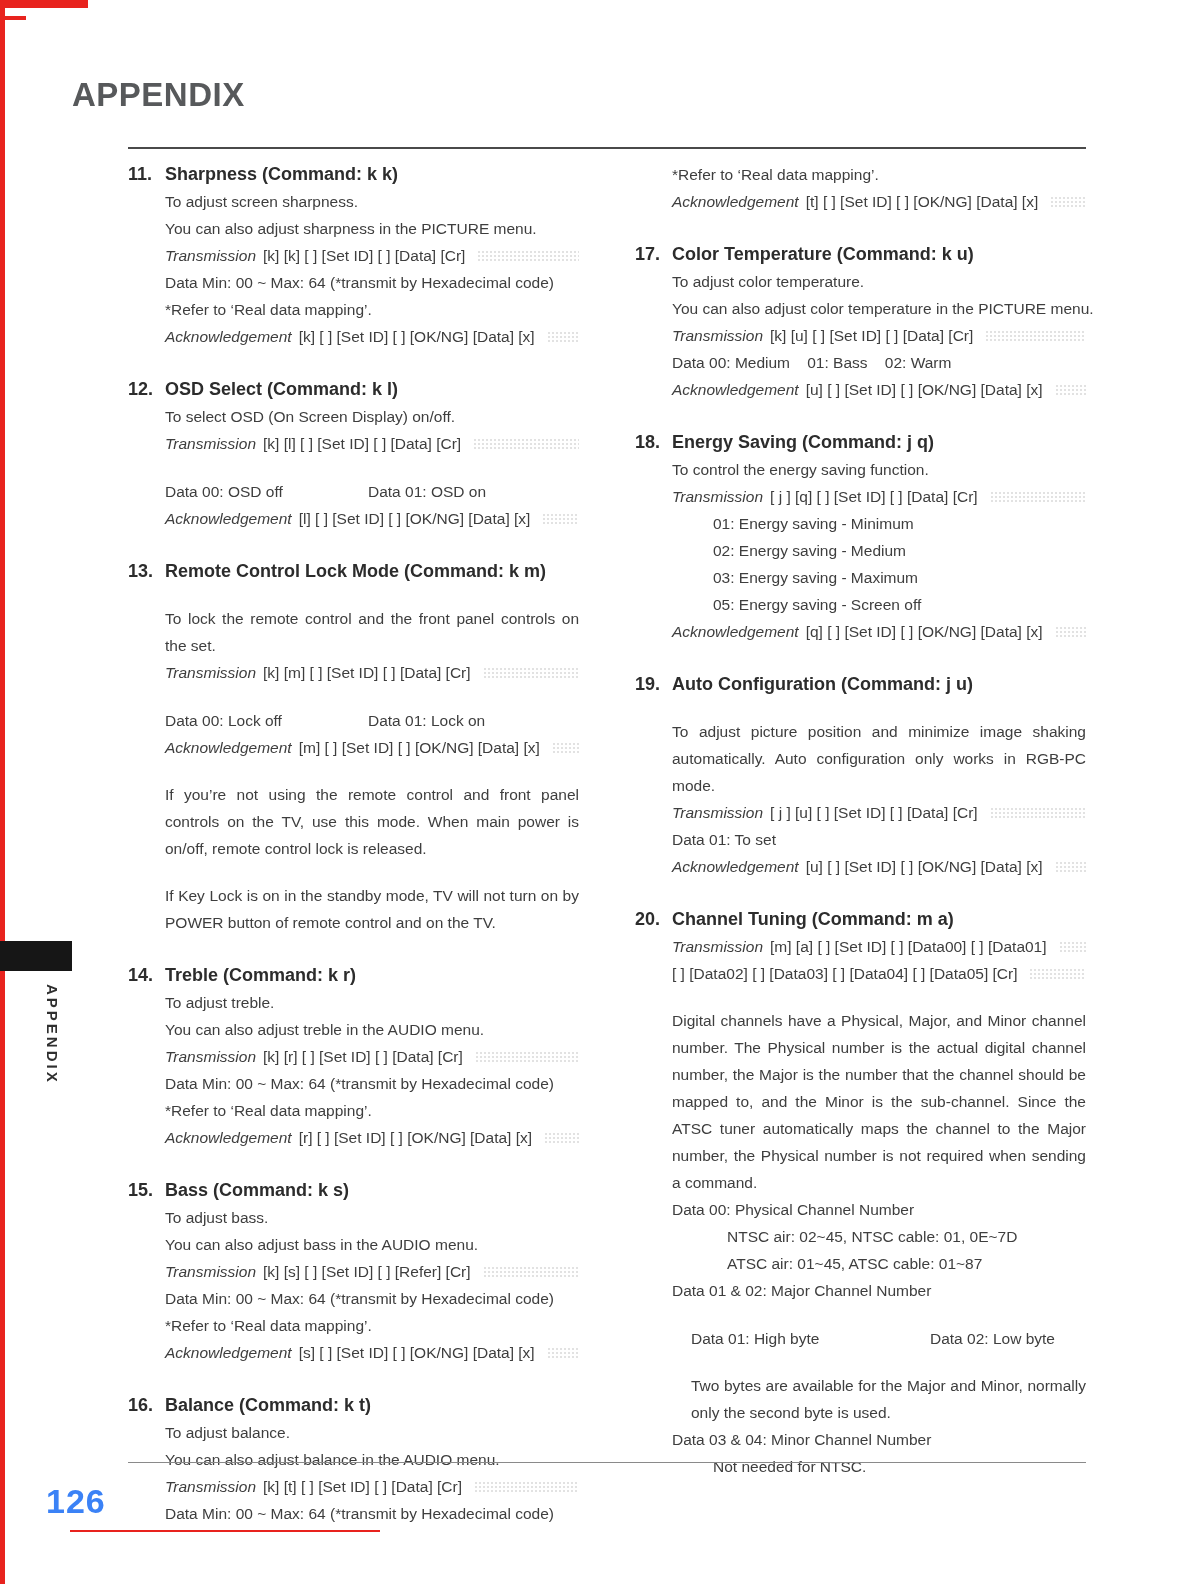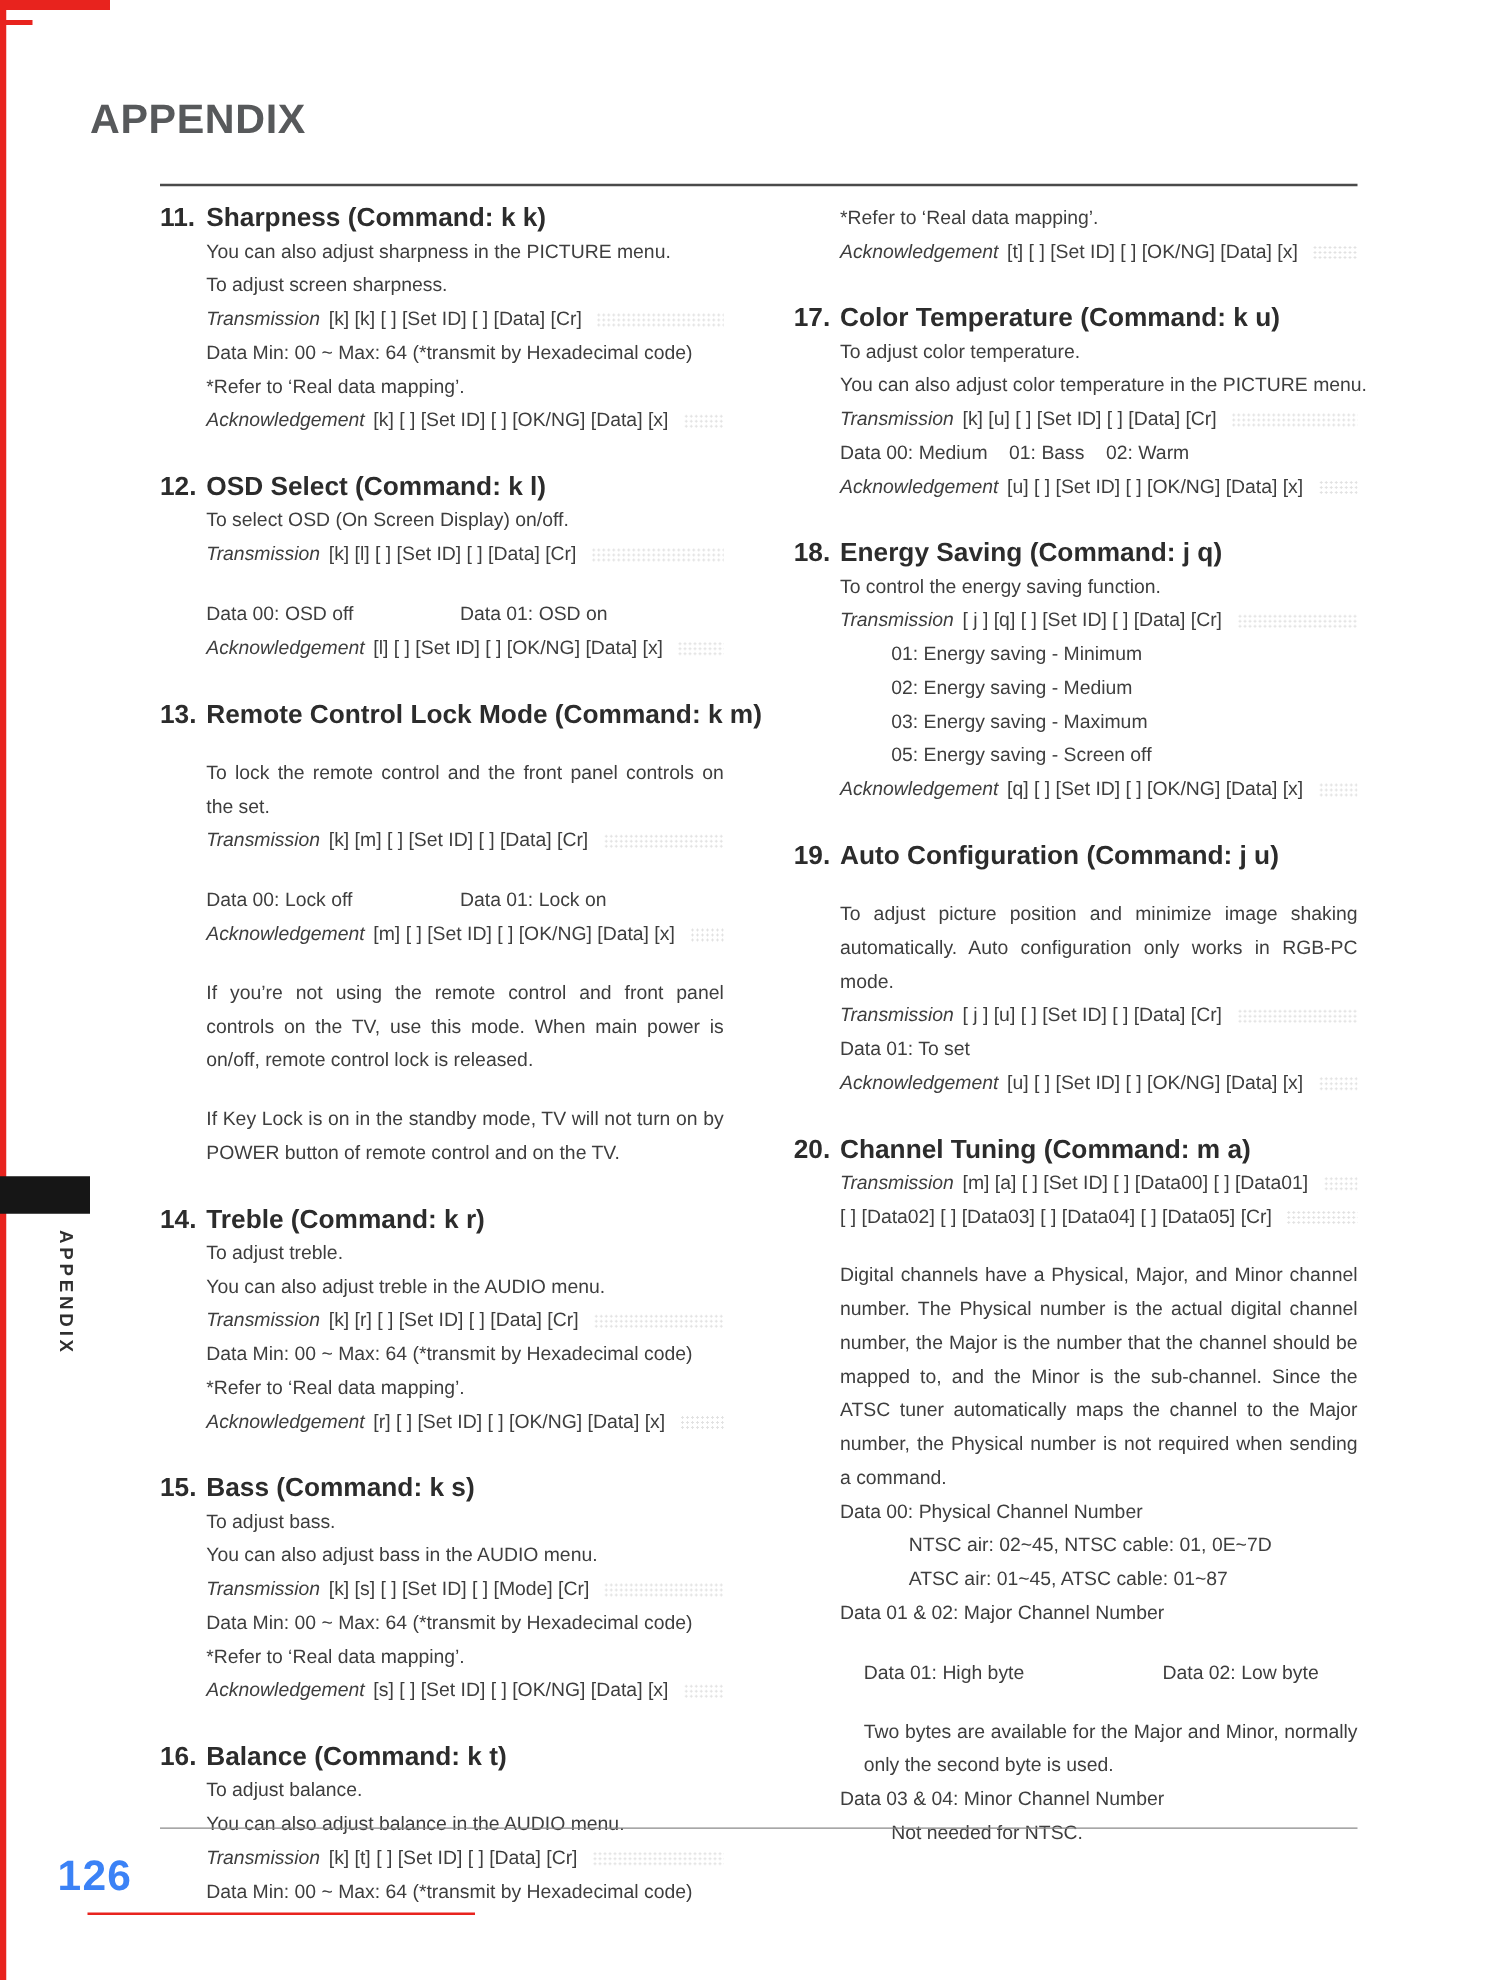--- a/index.html
+++ b/index.html
@@ -13,21 +13,21 @@
   .red-tick{left:0;top:16px;width:26px;height:4px;}
   .red-underline{left:70px;top:1530px;width:310px;height:2px;}
   .page-title{
     position:absolute;left:72px;top:76px;margin:0;
     font-size:33px;font-weight:700;color:#57595b;letter-spacing:0.5px;
   }
   .title-rule{position:absolute;left:128px;top:147px;width:958px;border-top:2px solid #4a4a4a;}
   .columns{position:absolute;left:128px;top:161px;width:958px;display:flex;gap:56px;}
   .col{width:451px;flex:none;}
   .section{margin-bottom:26px;}
-  .sec-heading{display:flex;font-weight:700;font-size:21px;line-height:27px;color:#2c2c2c;}
+  .sec-heading{display:flex;font-weight:700;font-size:18px;line-height:27px;color:#2c2c2c;}
   .sec-num{width:37px;flex:none;}
   .sec-title{flex:1;white-space:pre;}
   .line{font-size:15.5px;line-height:27px;color:#3e3e3e;}
   .single{white-space:pre;}
   .para{text-align:justify;margin-top:20px;}
   .ind0{padding-left:37px;}
   .ind1{padding-left:56px;}
   .ind2{padding-left:78px;}
   .ind3{padding-left:92px;}
   .cmd{display:flex;align-items:baseline;text-align:center;}
@@ -61,22 +61,22 @@
 <h1 class="page-title">APPENDIX</h1>
 <div class="title-rule"></div>
 
 <div class="columns">
   <div class="col">
       <div class="section">
         <div class="sec-heading">
           <span class="sec-num">11.</span>
           <span class="sec-title">Sharpness (Command: k k)</span>
         </div>
+        <div class="line single ind0">To adjust screen sharpness.</div>
         <div class="line single ind0">You can also adjust sharpness in the PICTURE menu.</div>
-        <div class="line single ind0">To adjust screen sharpness.</div>
         <div class="line cmd ind0">
           <span class="cmd-label">Transmission</span>
           <span class="cmd-args">[k] [k] [ ] [Set ID] [ ] [Data] [Cr]</span>
           <span class="shade"></span>
         </div>
         <div class="line single ind0">Data Min: 00 ~ Max: 64 (*transmit by Hexadecimal code)</div>
         <div class="line single ind0">*Refer to ‘Real data mapping’.</div>
         <div class="line cmd ind0">
           <span class="cmd-label">Acknowledgement</span>
           <span class="cmd-args">[k] [ ] [Set ID] [ ] [OK/NG] [Data] [x]</span>
@@ -149,21 +149,21 @@
       </div>
       <div class="section">
         <div class="sec-heading">
           <span class="sec-num">15.</span>
           <span class="sec-title">Bass (Command: k s)</span>
         </div>
         <div class="line single ind0">To adjust bass.</div>
         <div class="line single ind0">You can also adjust bass in the AUDIO menu.</div>
         <div class="line cmd ind0">
           <span class="cmd-label">Transmission</span>
-          <span class="cmd-args">[k] [s] [ ] [Set ID] [ ] [Mode] [Cr]</span>
+          <span class="cmd-args">[k] [s] [ ] [Set ID] [ ] [Refer] [Cr]</span>
           <span class="shade"></span>
         </div>
         <div class="line single ind0">Data Min: 00 ~ Max: 64 (*transmit by Hexadecimal code)</div>
         <div class="line single ind0">*Refer to ‘Real data mapping’.</div>
         <div class="line cmd ind0">
           <span class="cmd-label">Acknowledgement</span>
           <span class="cmd-args">[s] [ ] [Set ID] [ ] [OK/NG] [Data] [x]</span>
           <span class="shade"></span>
         </div>
       </div>

